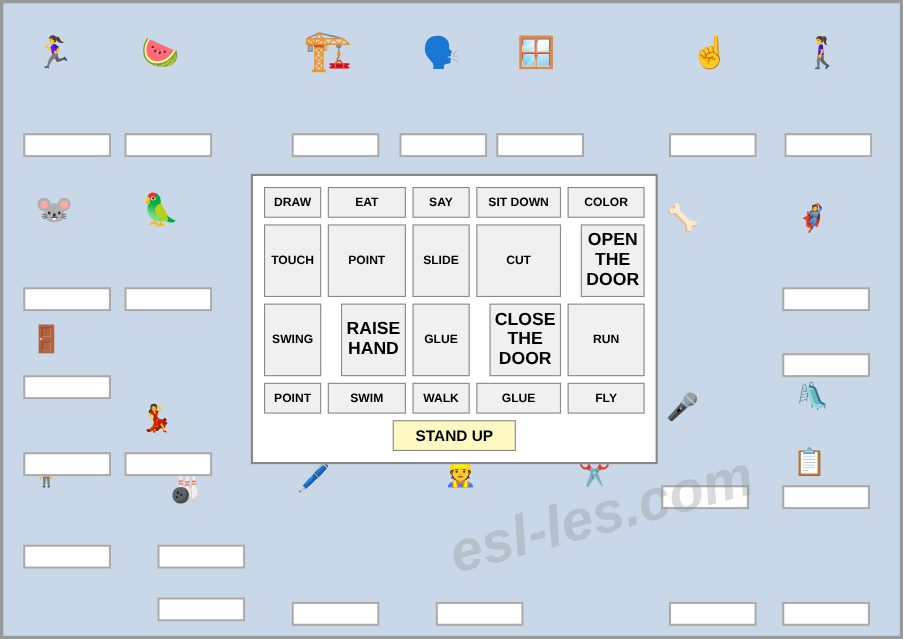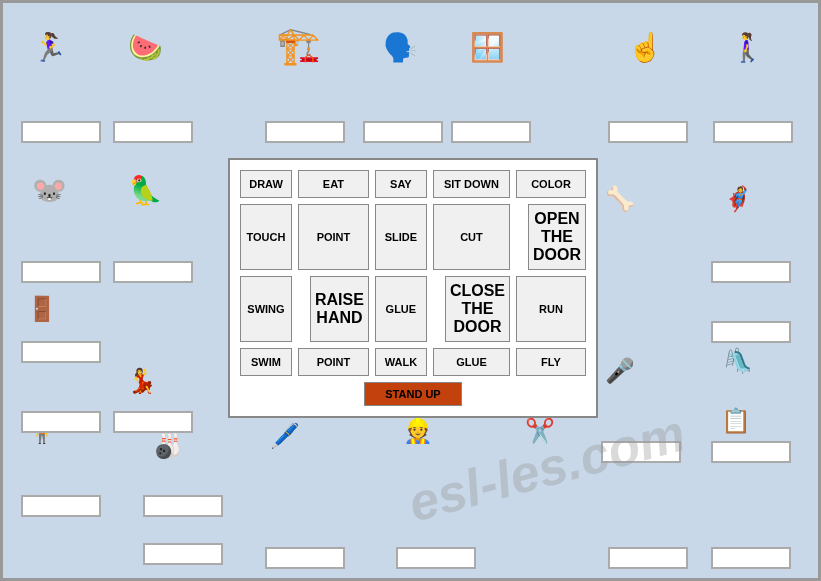--- a/index.html
+++ b/index.html
@@ -65,24 +65,24 @@
       margin-left: 12px;
     }
 
     .stand-up-row {
       display: flex;
       justify-content: center;
       margin-top: 6px;
     }
 
     .stand-up-btn {
-      background: #c2410c;
+      background: #fef9c3;
       border: 1.5px solid #888;
       padding: 5px 20px;
-      font-size: 11px;
+      font-size: 14px;
       font-weight: bold;
       cursor: pointer;
     }
 
     
     .clip-art {
       position: absolute;
       display: flex;
       flex-direction: column;
       align-items: center;
@@ -232,23 +232,23 @@
       <div class="word-btn">SLIDE</div>
 
       <div class="word-btn">CUT</div>
       <div class="word-btn wide">OPEN THE DOOR</div>
       <div class="word-btn">SWING</div>
       <div class="word-btn wide">RAISE HAND</div>
 
       <div class="word-btn">GLUE</div>
       <div class="word-btn wide">CLOSE THE DOOR</div>
       <div class="word-btn">RUN</div>
+      <div class="word-btn">POINT</div>
+
       <div class="word-btn">SWIM</div>
-
-      <div class="word-btn">POINT</div>
       <div class="word-btn">WALK</div>
       <div class="word-btn">GLUE</div>
       <div class="word-btn">FLY</div>
     </div>
     <div class="stand-up-row">
       <div class="stand-up-btn">STAND UP</div>
     </div>
   </div>
 
   <div class="watermark">esl-les.com</div>

